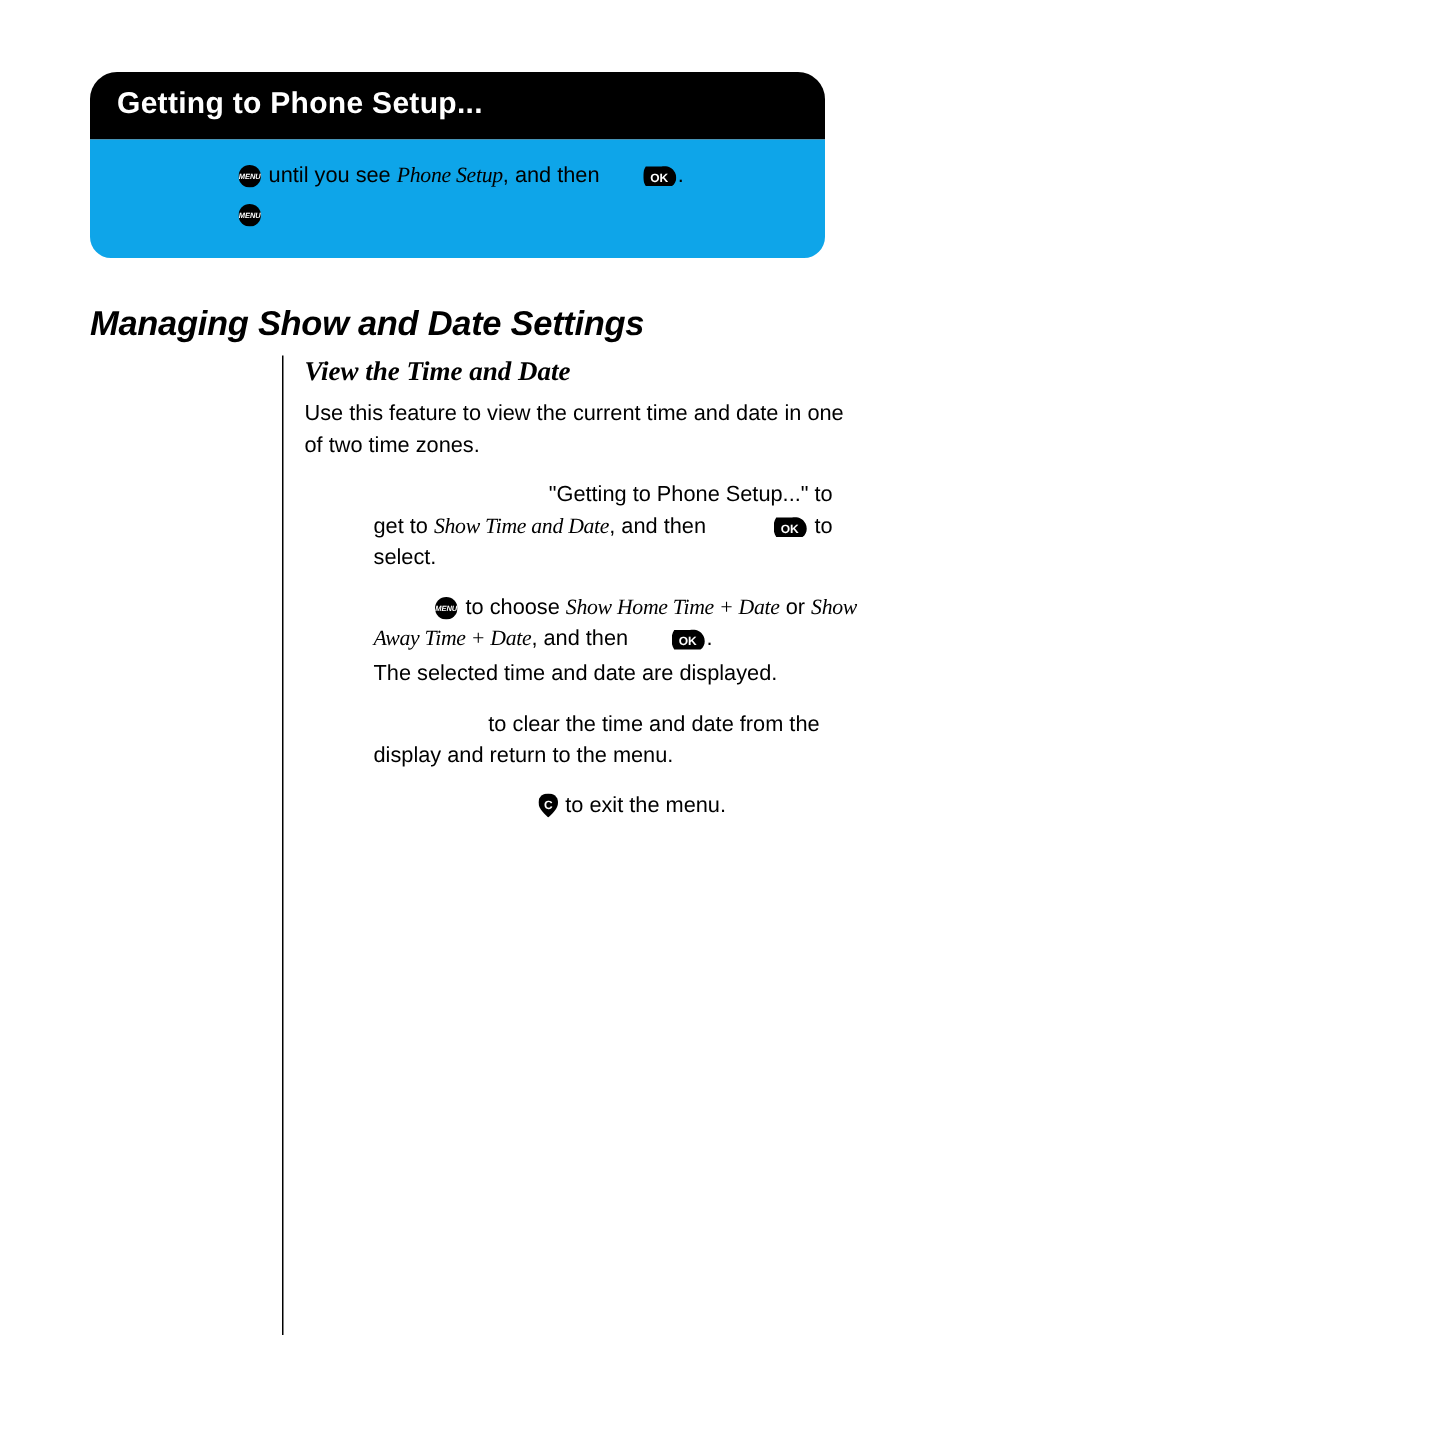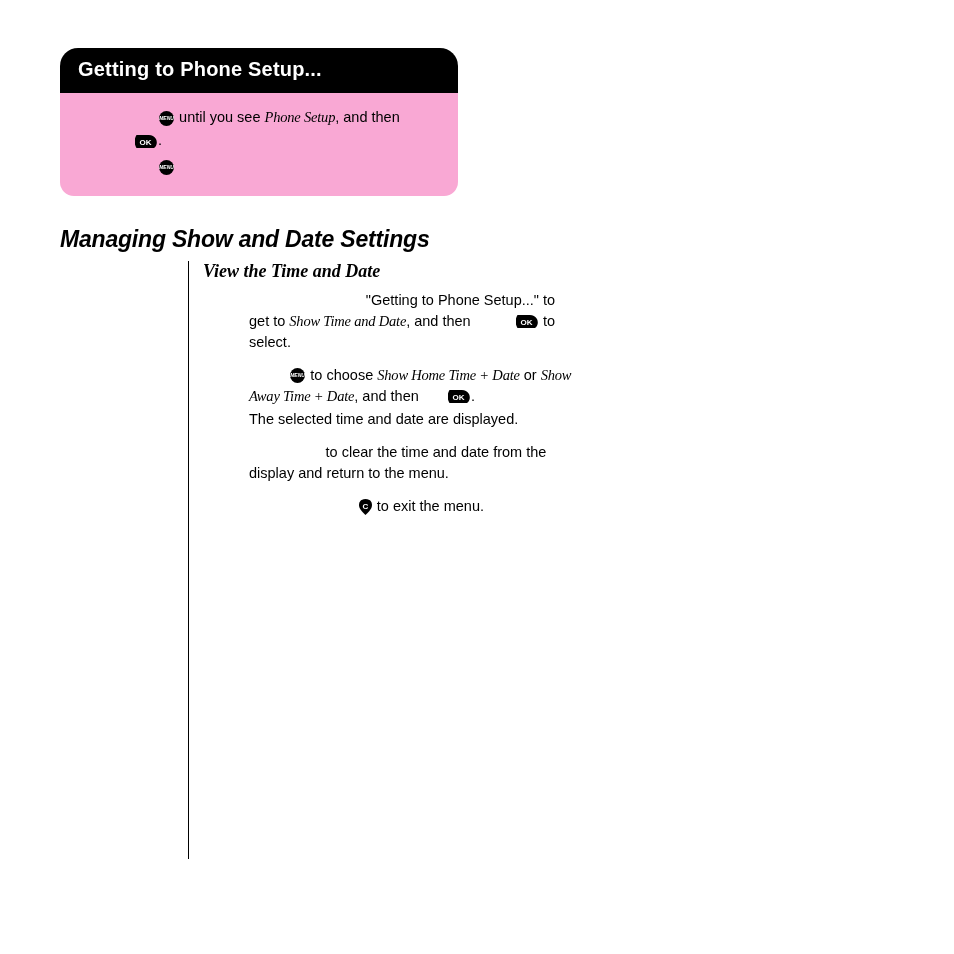--- a/index.html
+++ b/index.html
@@ -9,34 +9,34 @@
       background: #fff;
       width: 954px;
       height: 954px;
       position: relative;
       color: #000;
     }
     .page {
       padding: 48px 60px 0 60px;
     }
     .callout {
-      width: 398px;
+      width: 490px;
       border-radius: 18px 18px 14px 14px;
       overflow: hidden;
     }
     .callout-hdr {
       background: #000;
       color: #fff;
       padding: 10px 18px 12px 18px;
       font-weight: 900;
       font-size: 20px;
       letter-spacing: 0.2px;
     }
     .callout-body {
-      background: #f9a8d4;
+      background: #0ea5e9;
       padding: 10px 18px 14px 18px;
       font-size: 14.5px;
       line-height: 1.6;
     }
     .callout-body .line {
       padding-left: 56px;
       text-indent: 0;
       position: relative;
       margin: 3px 0;
     }
@@ -138,20 +138,21 @@
           </svg>
       </div>
     </div>
   </div>
 
   <h1 class="section">Managing Show and Date Settings</h1>
 
   <div class="content">
     <h2 class="sub">View the Time and Date</h2>
 
+    <p>Use this feature to view the current time and date in one of two time zones.</p>
 
 
     <p class="step">
       &nbsp;&nbsp;&nbsp;&nbsp;&nbsp;&nbsp;&nbsp;&nbsp;&nbsp;&nbsp;&nbsp;&nbsp;&nbsp;&nbsp;&nbsp;&nbsp;&nbsp;&nbsp;&nbsp;&nbsp;&nbsp;&nbsp;&nbsp;&nbsp;&nbsp;&nbsp;&nbsp;&nbsp;
       <span>"Getting to Phone Setup..." to get to </span><span class="phone-font">Show Time and Date</span><span>, and then </span>
       &nbsp;&nbsp;&nbsp;&nbsp;&nbsp;&nbsp;&nbsp;&nbsp;&nbsp;
       <svg class="ic ic-ok">
           <use href="#ok-shape"></use>
         </svg><span> to select.</span>
     </p>

